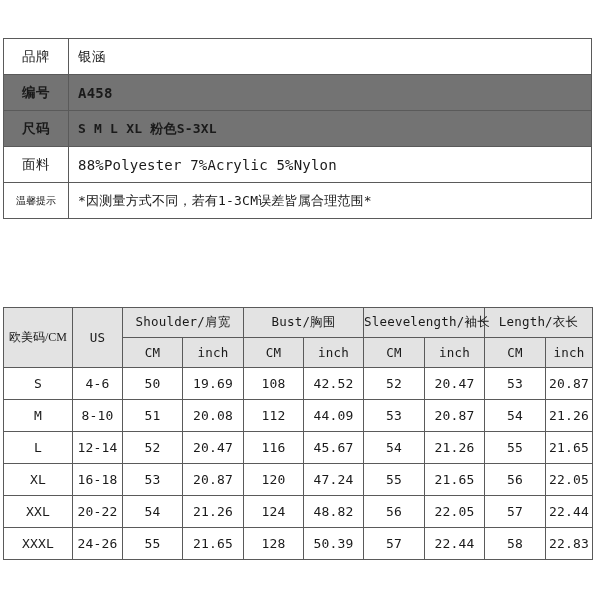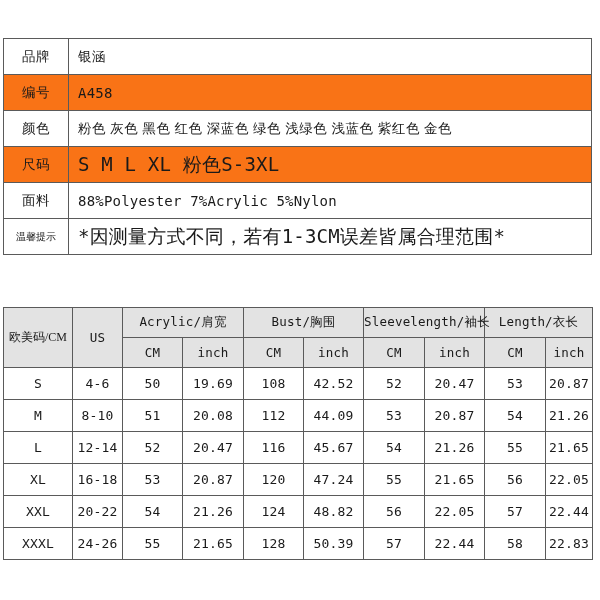--- a/index.html
+++ b/index.html
@@ -38,21 +38,21 @@
   }
 
   
   #spec-table {
     position: absolute;
     left: 3px;
     top: 38px;
     width: 589px;
   }
   #spec-table tr { height: 36px; }
-  #spec-table tr.shaded td { background: #f97316; }
+  #spec-table tr.shaded td { background: #737373; font-weight: bold; }
   #spec-table tr.plain td { background: #ffffff; }
 
   #spec-table td.spec-label {
     width: 64px;
     text-align: center;
     font-family: "DejaVu Sans", "Liberation Sans", sans-serif;
     font-size: 13.5px;
     letter-spacing: 0.5px;
     white-space: nowrap;
   }
@@ -62,27 +62,27 @@
   }
   #spec-table td.spec-value {
     padding-left: 9px;
     font-family: "DejaVu Sans Mono", "Liberation Mono", monospace;
     font-size: 14px;
     letter-spacing: 0.2px;
     white-space: nowrap;
     text-align: left;
   }
   #spec-table td.spec-value.cjk {
-    font-family: Liberation Serif, serif;
+    font-family: Liberation Mono, monospace;
     font-size: 13.5px;
     letter-spacing: 0.6px;
   }
   #spec-table td.spec-value.mixed {
     font-family: "DejaVu Sans Mono", "Liberation Mono", monospace;
-    font-size: 19px;
+    font-size: 13px;
   }
 
   
   #size-table {
     position: absolute;
     left: 3px;
     top: 307px;
     width: 589px;
   }
   #size-table tr.hdr-group { height: 30px; }
@@ -138,24 +138,20 @@
 
   <table class="grid" id="spec-table">
     <tbody>
       <tr class="plain">
         <td class="spec-label">品牌</td>
         <td class="spec-value cjk">银涵</td>
       </tr>
       <tr class="shaded">
         <td class="spec-label">编号</td>
         <td class="spec-value">A458</td>
-      </tr>
-      <tr class="plain">
-        <td class="spec-label">颜色</td>
-        <td class="spec-value cjk">粉色 灰色 黑色 红色 深蓝色 绿色 浅绿色 浅蓝色 紫红色 金色</td>
       </tr>
       <tr class="shaded">
         <td class="spec-label">尺码</td>
         <td class="spec-value mixed">S M L XL  粉色S-3XL</td>
       </tr>
       <tr class="plain">
         <td class="spec-label">面料</td>
         <td class="spec-value">88%Polyester  7%Acrylic  5%Nylon</td>
       </tr>
       <tr class="plain">
@@ -175,21 +171,21 @@
       <col class="c5">
         <col class="c6">
         <col class="c7">
         <col class="c8">
         <col class="c9">
     </colgroup>
     <thead>
       <tr class="hdr-group">
         <th class="corner" rowspan="2">欧美码/CM</th>
         <th class="unit" rowspan="2">US</th>
-        <th class="grp" colspan="2">Acrylic/肩宽</th>
+        <th class="grp" colspan="2">Shoulder/肩宽</th>
         <th class="grp" colspan="2">Bust/胸围</th>
         <th class="grp" colspan="2">Sleevelength/袖长</th>
         <th class="grp" colspan="2">Length/衣长</th>
       </tr>
       <tr class="hdr-unit">
         <th class="unit">CM</th>
         <th class="unit">inch</th>
         <th class="unit">CM</th>
         <th class="unit">inch</th>
         <th class="unit">CM</th>

